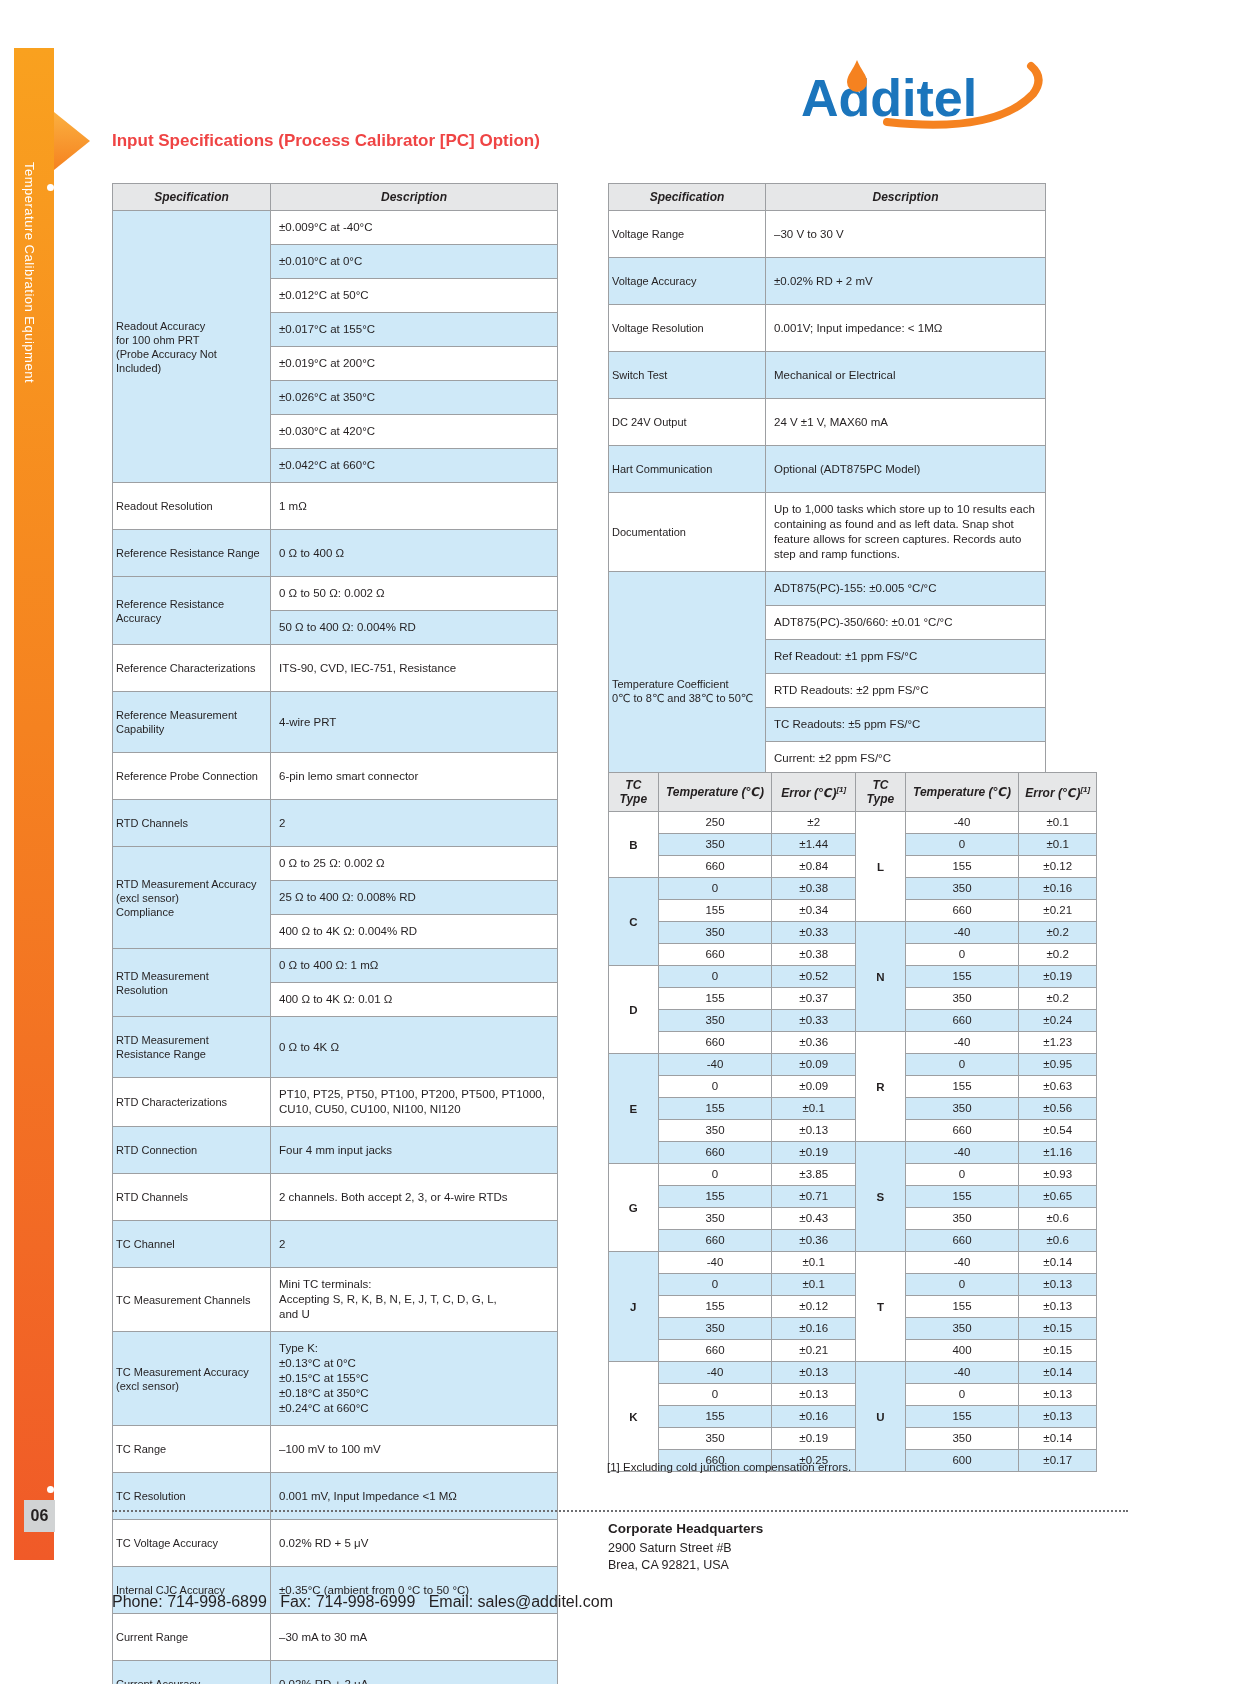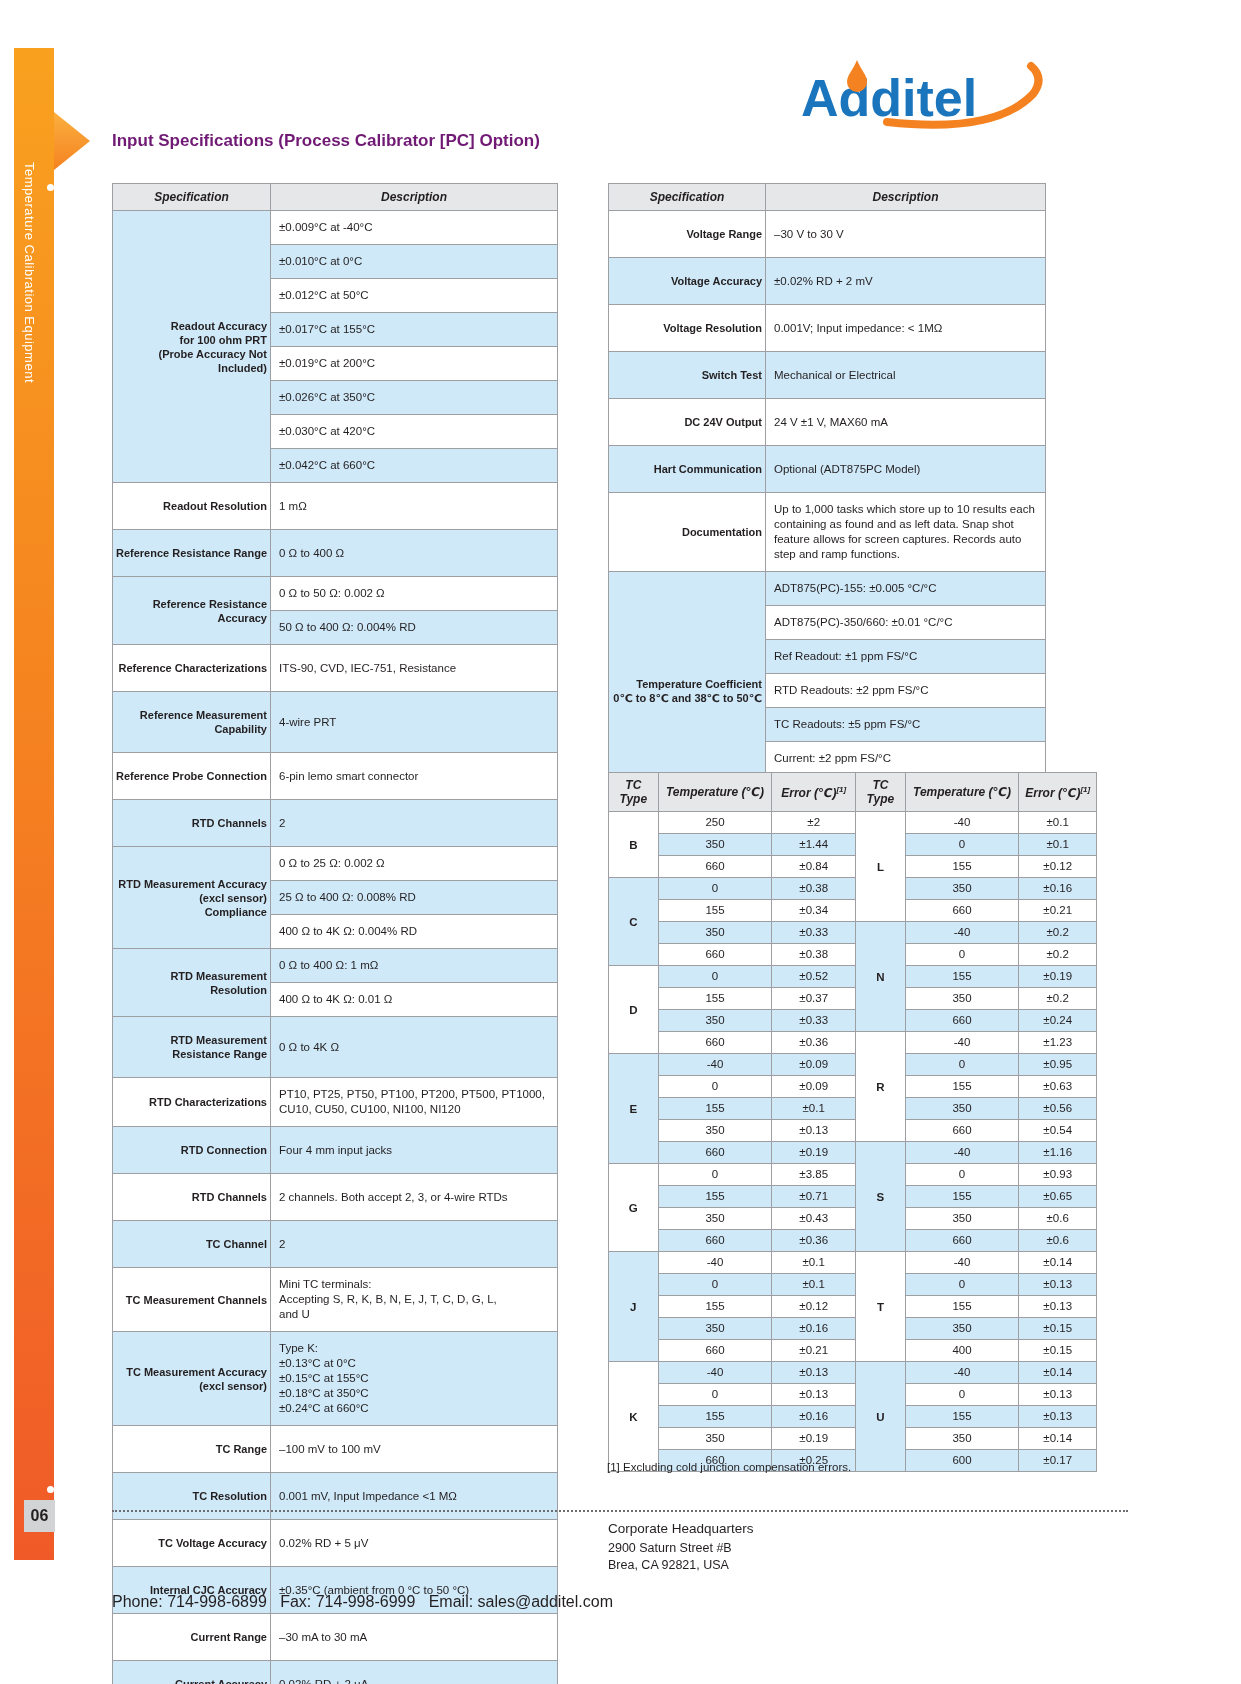--- a/index.html
+++ b/index.html
@@ -16,56 +16,56 @@
   .dot-top { top:136px; } .dot-b1 { top:1438px; } .dot-b2 { top:1454px; }
   .vertical-label { position:absolute; left:22px; top:162px; height:320px; color:#ffffff;
     font-size:13px; letter-spacing:.5px; writing-mode:vertical-rl; }
   .page-number { position:absolute; left:24px; top:1500px; width:31px; height:32px; background:#d1d3d4;
     display:flex; align-items:center; justify-content:center; font-weight:bold; font-size:16px; }
 
   
   .logo { position:absolute; left:795px; top:58px; width:260px; height:78px; }
 
   
-  .title { position:absolute; color:#701a75; font-weight:bold; font-size:17px; line-height:22px; }
+  .title { position:absolute; color:#ef4444; font-weight:bold; font-size:17px; line-height:22px; }
   .t1 { left:112px; top:130px; }
   .tc-title { left:608px; top:714px; }
 
   
   table { border-collapse:collapse; table-layout:fixed; }
   td, th { border:1px solid #9d9fa2; vertical-align:middle; }
   th { background:#e6e7e8; font-style:italic; font-weight:bold; font-size:12px; text-align:center; padding:6px 6px; }
   .blue { background:#cfe9f8; }
 
   .spec-table { position:absolute; font-size:11.5px; }
   .left-table { left:112px; top:183px; width:445px; }
   .right-table { left:608px; top:183px; width:437px; }
   .left-table col.c-spec { width:158px; } .left-table col.c-desc { width:287px; }
   .right-table col.c-spec { width:157px; } .right-table col.c-desc { width:280px; }
-  .spec-cell { font-weight:bold; font-size:11px; text-align:right; line-height:14px;
+  .spec-cell { font-weight:normal; font-size:11px; text-align:left; line-height:14px;
     white-space:pre-line; padding:16px 3px; }
   .desc-cell { font-size:11.5px; line-height:15px; white-space:pre-line; padding:9px 8px; text-align:left; }
 
   
   .tc-table { position:absolute; left:608px; top:772px; width:489px; font-size:11.5px; }
   .tc-table col.c-type { width:48px; } .tc-table col.c-temp { width:110px; }
   .tc-table col.c-err { width:81px; } .tc-table col.c-err2 { width:75px; }
   .tc-table th { padding:5px 2px; }
   .tc-table sup { font-size:8px; font-style:italic; }
   .tc-type { font-weight:bold; text-align:center; padding:3px 2px; }
   .tc-val { text-align:center; padding:3px 6px; line-height:15px; }
 
   .footnote { position:absolute; left:607px; top:1461px; font-size:11.5px; }
 
   
   .footer-rule { position:absolute; left:112px; top:1510px; width:1016px; border-top:2px dotted #6d6e71; }
   .phone-line { position:absolute; left:112px; top:1545px; font-weight:normal; font-size:16px; white-space:pre;margin-top:48px; }
   .addr { position:absolute; top:1520px; font-size:12.5px; line-height:17px; }
   .addr-corporate { left:608px; } .addr-saltlake { left:852px; }
-  .addr-title { font-weight:normal; font-size:13.5px; margin-bottom:3px; }
+  .addr-title { font-weight:bold; font-size:13.5px; margin-bottom:3px; }
 </style>
 </head>
 <body>
 
 <div class="page">
 
   <div class="orange-bar">
     <div class="bar-dot dot-top"></div>
     <div class="bar-dot dot-b1"></div>
     <div class="bar-dot dot-b2"></div>

